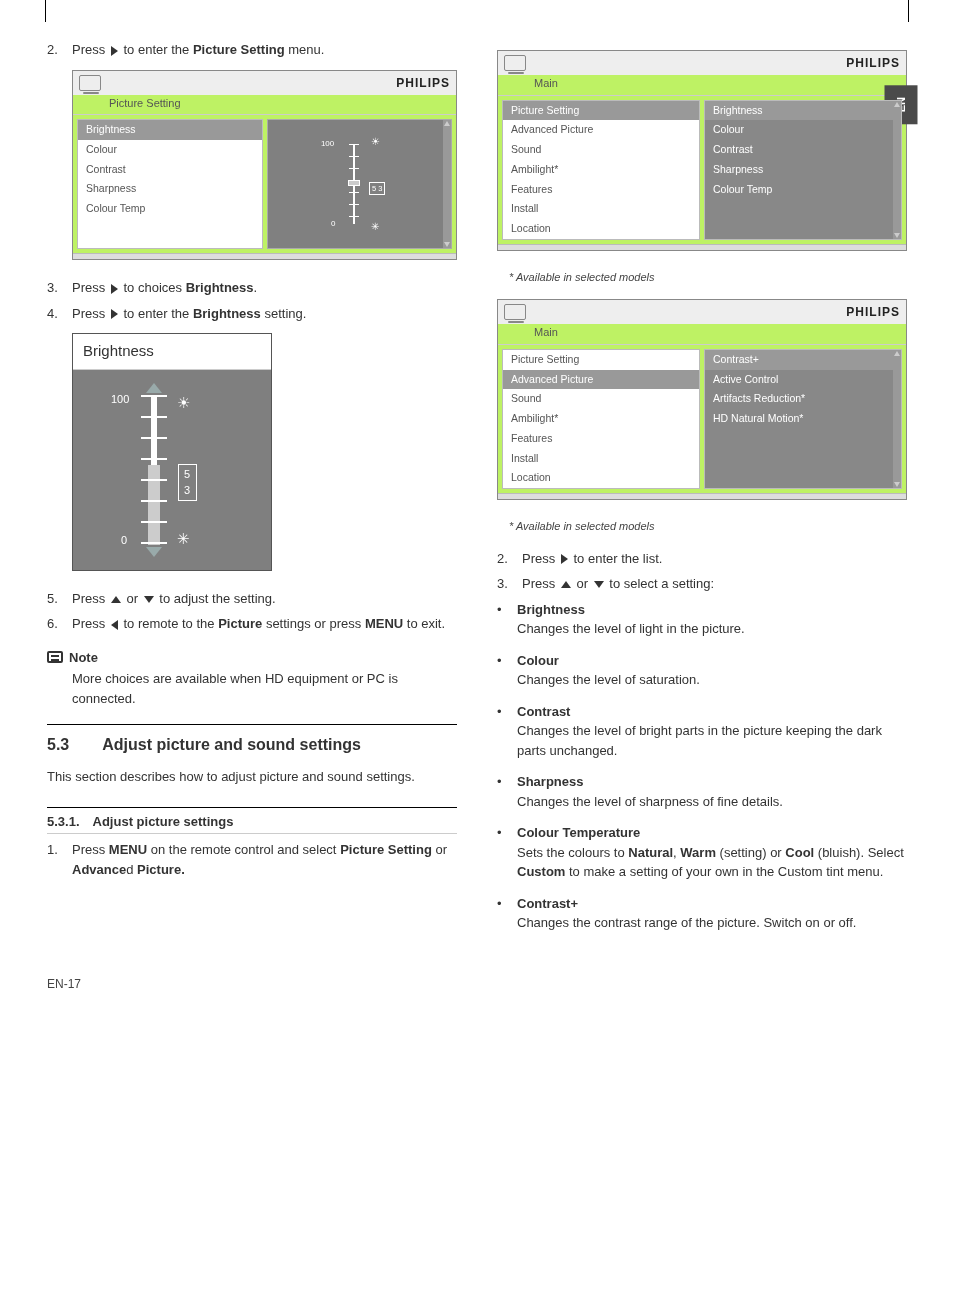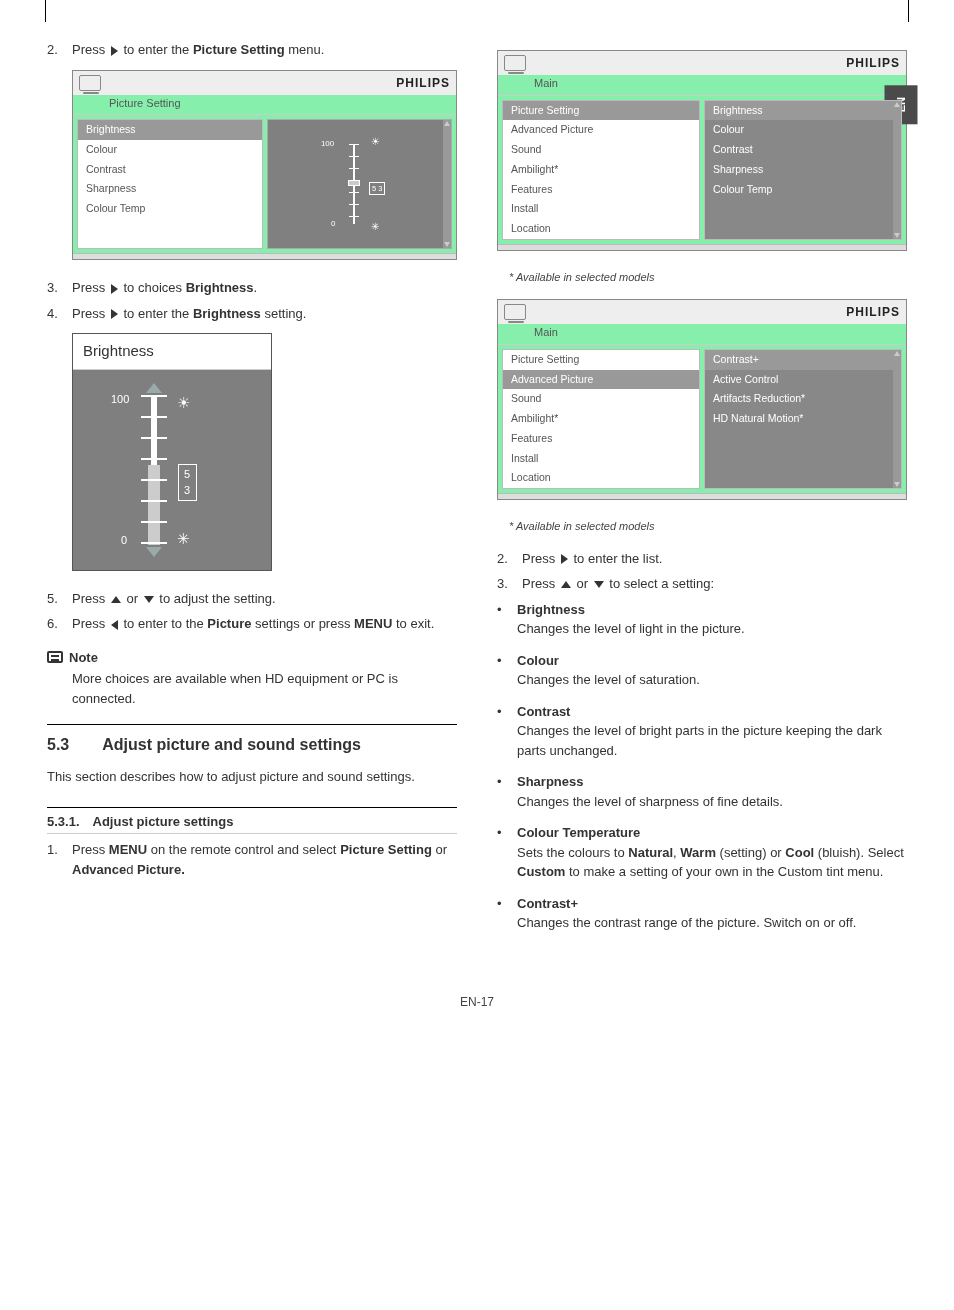--- a/index.html
+++ b/index.html
@@ -11,21 +11,21 @@
 .cols{display:flex;gap:40px}
 .col{flex:1;min-width:0}
 .ol-item{display:flex;margin-bottom:6px}
 .ol-num{width:25px;flex-shrink:0}
 .ol-body{flex:1}
 .tri-right{display:inline-block;width:0;height:0;border-top:5px solid transparent;border-bottom:5px solid transparent;border-left:7px solid #333;vertical-align:middle;margin:0 2px}
 .tri-left{display:inline-block;width:0;height:0;border-top:5px solid transparent;border-bottom:5px solid transparent;border-right:7px solid #333;vertical-align:middle;margin:0 2px}
 .tri-up{display:inline-block;width:0;height:0;border-left:5px solid transparent;border-right:5px solid transparent;border-bottom:7px solid #333;vertical-align:middle;margin:0 2px}
 .tri-down{display:inline-block;width:0;height:0;border-left:5px solid transparent;border-right:5px solid transparent;border-top:7px solid #333;vertical-align:middle;margin:0 2px}
 .b{font-weight:bold}
-.menu-box{border:1.5px solid #888;margin:10px 0 18px 25px;background:#86efac}
+.menu-box{border:1.5px solid #888;margin:10px 0 18px 25px;background:#bef264}
 .menu-header{display:flex;align-items:center;padding:3px 6px;background:#eee}
 .tv-ico{width:22px;height:16px;border:1.5px solid #888;border-radius:2px;position:relative;margin-right:8px}
 .tv-ico:after{content:"";position:absolute;bottom:-4px;left:3px;width:16px;height:2px;background:#888;border-radius:1px}
 .philips{font-family:Arial,sans-serif;font-weight:900;letter-spacing:1px;font-size:12px;color:#222;margin-left:auto}
 .menu-title{font-size:11px;color:#555;padding:0 6px 3px 36px;border-bottom:1px solid #ccc}
 .menu-body{display:flex;padding:4px;gap:4px}
 .menu-list{flex:1;background:#fff;border:1px solid #bbb;font-size:10.5px;overflow:hidden}
 .menu-list.gray{background:#888}
 .menu-list .row{padding:2px 8px;color:#555;border-bottom:0px solid #ddd}
 .menu-list .row.sel{background:#999;color:#fff}
@@ -64,21 +64,21 @@
 .note-ico:before,.note-ico:after{content:"";position:absolute;left:2px;right:2px;height:1.5px;background:#333}
 .note-ico:before{top:2px}.note-ico:after{top:6px}
 .note-body{padding-left:25px}
 .h53{border-top:1px solid #000;margin-top:16px;padding-top:8px;display:flex;gap:33px;font-weight:bold;font-size:16px;margin-bottom:10px}
 .h531{border-top:1px solid #000;margin-top:20px;padding-top:4px;border-bottom:1px solid #ccc;padding-bottom:2px;margin-bottom:6px;font-weight:bold}
 .caption{font-style:italic;font-size:11px;color:#444;margin:4px 0 14px 12px}
 .bullets{list-style:none;padding:0}
 .bullets>li{display:flex;margin-bottom:12px}
 .bullets .dot{width:20px;flex-shrink:0}
 .bullets .body{flex:1}
-.page-num{text-align:center;font-size:12px;color:#444;margin-top:48px}
+.page-num{text-align:left;font-size:12px;color:#444;margin-top:30px}
 </style>
 </head>
 <body>
 <div class="crop-top"></div>
 <div class="crop-right"></div>
 
 <div class="page">
 <div class="en-tab">EN</div>
 
 <div class="cols">
@@ -162,21 +162,21 @@
  </div>
 </div>
 
 <div class="ol-item">
  <div class="ol-num">5.</div>
  <div class="ol-body"><span>Press</span> <span class="tri-up"></span> <span>or</span> <span class="tri-down"></span> <span>to adjust the setting.</span></div>
 </div>
 
 <div class="ol-item">
  <div class="ol-num">6.</div>
- <div class="ol-body"><span>Press</span> <span class="tri-left"></span> <span>to enter to the</span> <span class="b">Picture</span> <span>settings or press</span> <span class="b">MENU</span> <span>to exit.</span></div>
+ <div class="ol-body"><span>Press</span> <span class="tri-left"></span> <span>to remote to the</span> <span class="b">Picture</span> <span>settings or press</span> <span class="b">MENU</span> <span>to exit.</span></div>
 </div>
 
 <div class="note-block">
  <div class="note-head">
             <span class="note-ico"></span>
             <span>Note</span>
           </div>
  <div class="note-body">More choices are available when HD equipment or PC is connected.</div>
 </div>
 

